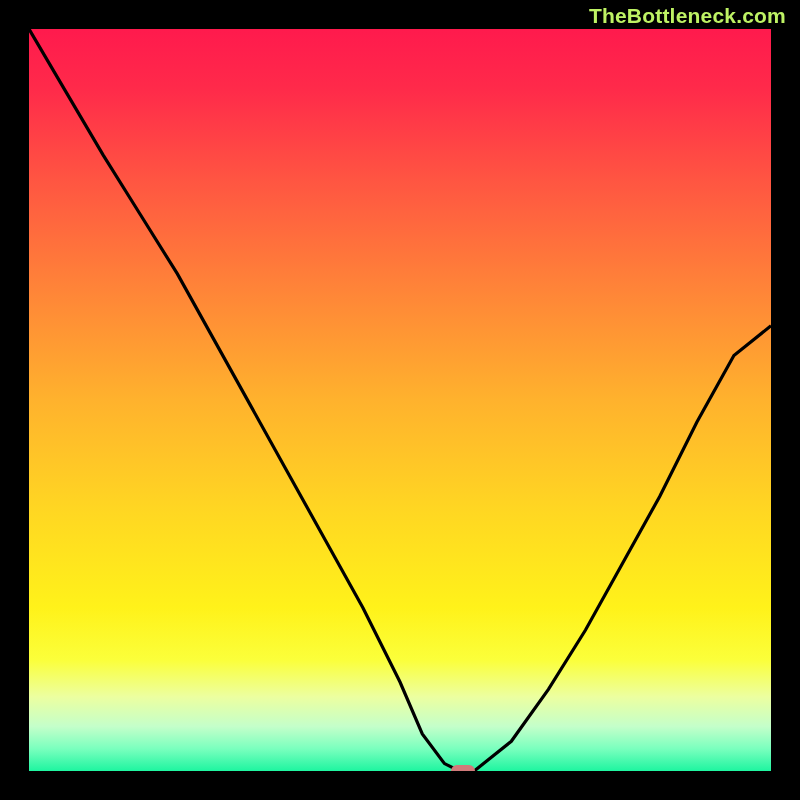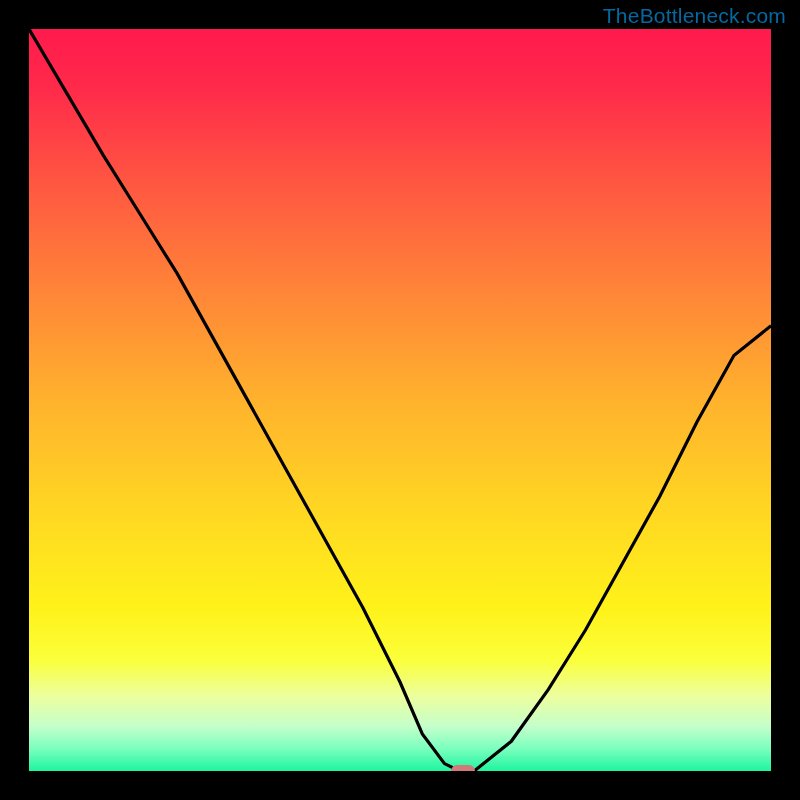--- a/index.html
+++ b/index.html
@@ -45,22 +45,22 @@
   background: #d17a7a;
   border-radius: 6px;
   transform: translate(-50%, -50%);
 }
 .attribution {
   position: absolute;
   top: 4px;
   right: 14px;
   font-family: Arial, sans-serif;
   font-size: 21px;
-  font-weight: normal;
-  color: #0369a1;
+  font-weight: bold;
+  color: #bef264;
   letter-spacing: 0.2px;
 }
 </style>
 </head>
 <body>
 
 <div class="chart-container">
   <div class="attribution">TheBottleneck.com</div>
   <div class="plot-area">
     <svg class="gradient-bg" viewBox="0 0 742 742" preserveAspectRatio="none">

